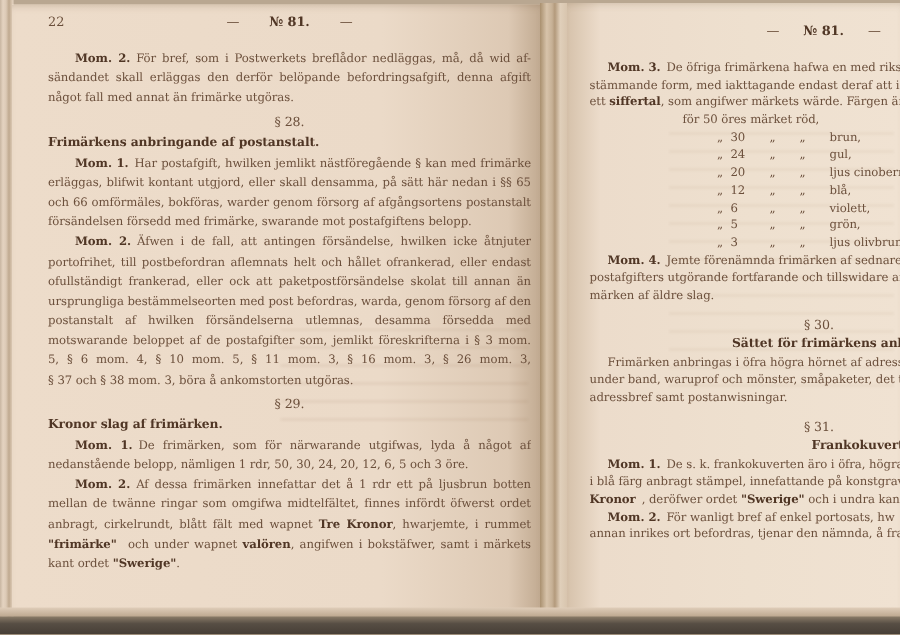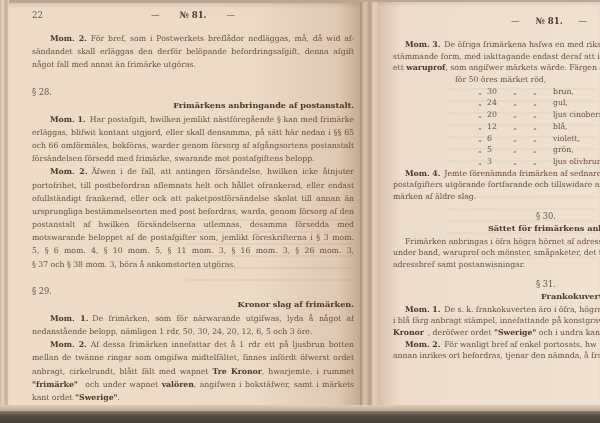--- a/index.html
+++ b/index.html
@@ -59,22 +59,22 @@
   
   .j .ln{text-align:justify;text-align-last:justify;}
   .j .ln:last-child{text-align-last:auto;}
   .j .ln:first-child{text-indent:18px;}
 
   
   .cut .ln{white-space:nowrap;}
   .cut .ln:first-child{text-indent:12px;}
 
   
-  .secno{text-align:left;margin-top:14px;height:13px;line-height:13px;font-size:8.4px;}
-  .sectitle{text-align:right;font-weight:bold;color:#503625;height:13px;line-height:13px;font-size:8.2px;margin-bottom:1px;}
+  .secno{text-align:center;margin-top:3px;height:13px;line-height:13px;font-size:8.4px;}
+  .sectitle{text-align:left;font-weight:bold;color:#503625;height:13px;line-height:13px;font-size:8.2px;margin-bottom:1px;}
   .rp .secno{text-align:left;margin-left:143px;margin-top:7px;height:12px;line-height:12px;}
   .rp .sectitle{text-align:left;height:12px;line-height:12px;white-space:nowrap;margin-bottom:2px;}
   .rp .sectitle.ml150{margin-left:148px;}
   .rp .sectitle.ml95{margin-left:95px;}
 
   
   .color-intro{margin-left:62px;white-space:nowrap;height:11.7px;}
   .colorlist .ln{margin-left:80px;white-space:nowrap;}
   .s-d1{display:inline-block;width:14px;text-align:center;}
   .s-n{display:inline-block;width:18px;text-align:left;}
@@ -155,21 +155,21 @@
     <div class="rp">
       <div class="pg-header-r">
         <span>—</span>
         <span class="hno">№ 81.</span>
         <span>—</span>
       </div>
 
       <div class="para cut">
           <div class="ln"><span class="s-b">Mom. 3.</span><span class="s-t">De öfriga frimärkena hafwa en med riks</span></div>
           <div class="ln"><span class="s-t">stämmande form, med iakttagande endast deraf att i wapn</span></div>
-          <div class="ln"><span class="s-t">ett </span><span class="s-b">waruprof</span><span class="s-t">, som angifwer märkets wärde.  Färgen är</span></div>
+          <div class="ln"><span class="s-t">ett </span><span class="s-b">siffertal</span><span class="s-t">, som angifwer märkets wärde.  Färgen är</span></div>
         </div>
 
       <div class="color-intro">för 50 öres märket röd,</div>
       <div class="colorlist">
           <div class="ln"><span class="s-d1">„</span><span class="s-n">30</span><span class="s-d2">„</span><span class="s-d3">„</span><span class="s-col">brun,</span></div>
           <div class="ln"><span class="s-d1">„</span><span class="s-n">24</span><span class="s-d2">„</span><span class="s-d3">„</span><span class="s-col">gul,</span></div>
           <div class="ln"><span class="s-d1">„</span><span class="s-n">20</span><span class="s-d2">„</span><span class="s-d3">„</span><span class="s-col">ljus cinoberröd,</span></div>
           <div class="ln"><span class="s-d1">„</span><span class="s-n">12</span><span class="s-d2">„</span><span class="s-d3">„</span><span class="s-col">blå,</span></div>
           <div class="ln"><span class="s-d1">„</span><span class="s-n">6</span><span class="s-d2">„</span><span class="s-d3">„</span><span class="s-col">violett,</span></div>
           <div class="ln"><span class="s-d1">„</span><span class="s-n">5</span><span class="s-d2">„</span><span class="s-d3">„</span><span class="s-col">grön,</span></div>

